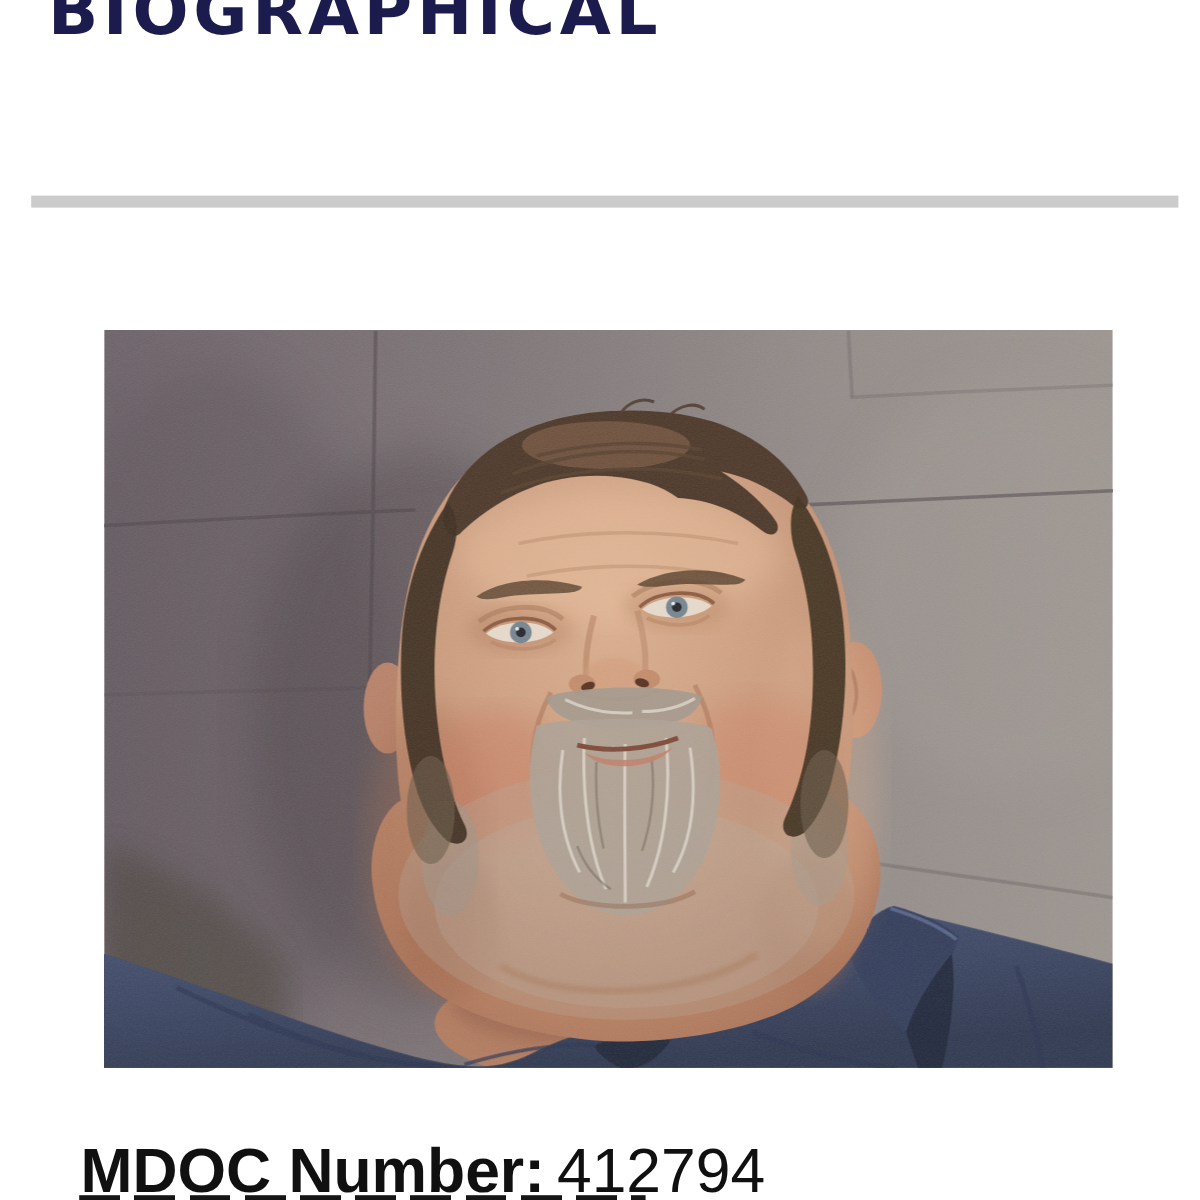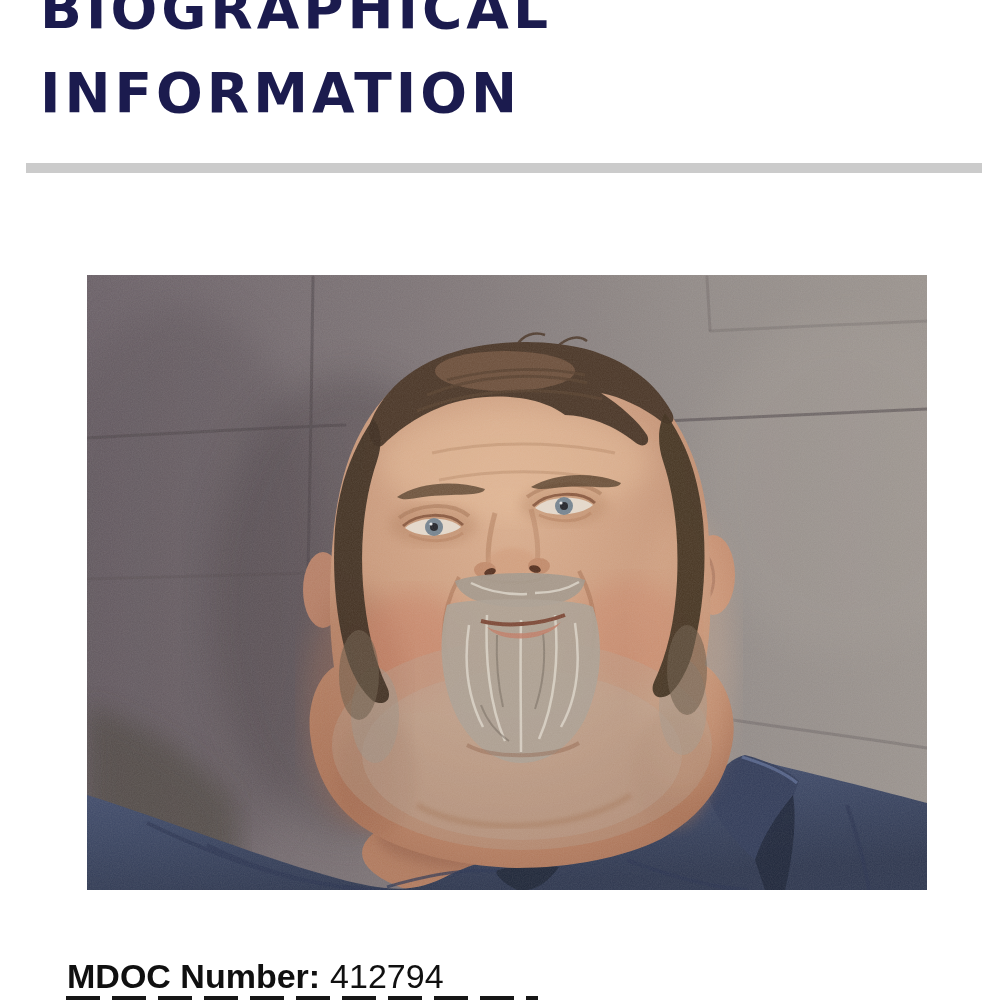--- a/index.html
+++ b/index.html
@@ -18,35 +18,34 @@
     position:absolute;left:26px;top:163px;width:956px;height:10px;
     background:#cbcbcb;border:none;
   }
   .photo-frame{
     position:absolute;left:87px;top:275px;width:840px;height:615px;
     overflow:hidden;background:#7d7476;
   }
   .photo-frame svg{display:block;width:840px;height:615px;}
   .field-line{
     position:absolute;left:67px;top:954px;
-    font-size:34px;line-height:44px;color:#101010;white-space:nowrap;
+    font-size:52px;line-height:44px;color:#101010;white-space:nowrap;
   }
   .field-line .lbl{font-weight:bold;}
   .field-line .val{font-weight:normal;margin-left:10px;}
   .truncated-line{
     position:absolute;left:66px;top:996px;width:472px;height:4px;
     background:repeating-linear-gradient(90deg,#161616 0 34px,transparent 34px 46px);
   }
 </style>
 </head>
 <body>
 
 <h1 class="page-title">
   <span>BIOGRAPHICAL</span>
-  <span>INFORMATION</span>
 </h1>
 
 <div class="divider"></div>
 
 <div class="photo-frame" role="img" aria-label="Heavyset middle-aged man with balding dark brown hair, gray goatee beard, wearing a dark navy prison shirt, photographed against a gray cinder-block wall">
   <svg viewBox="0 0 840 615" xmlns="http://www.w3.org/2000/svg">
     <defs>
       <linearGradient id="wallGrad" x1="0" y1="0" x2="1" y2="0">
         <stop offset="0" stop-color="#6a6067"></stop>
         <stop offset="0.4" stop-color="#7d7476"></stop>

